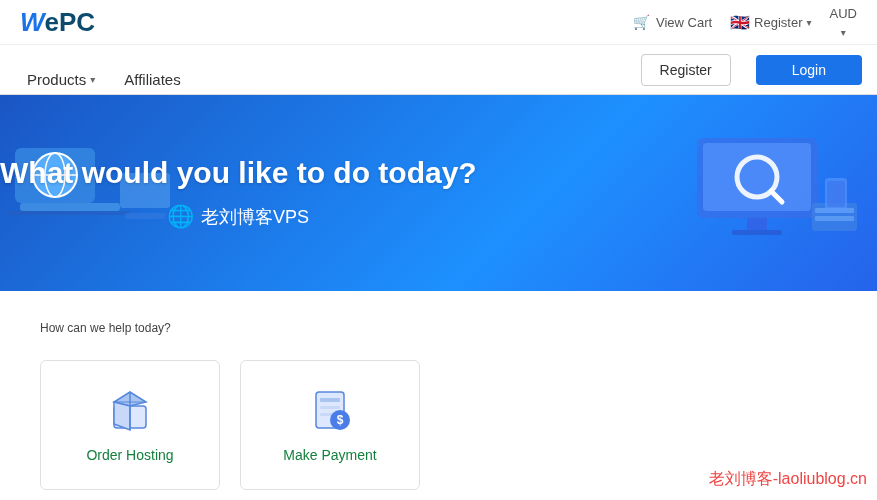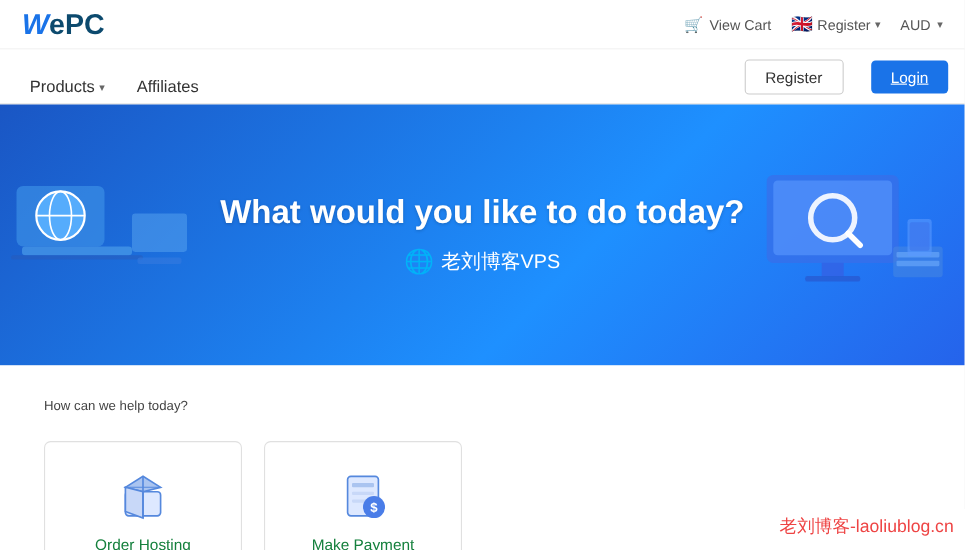--- a/index.html
+++ b/index.html
@@ -43,20 +43,21 @@
       align-items: center;
       gap: 4px;
       cursor: pointer;
     }
     .flag { font-size: 16px; }
     .currency-selector {
       display: flex;
       align-items: center;
       gap: 6px;
       cursor: pointer;
+      flex-direction: column;
     }
 
     
     .nav-bar {
       background: #fff;
       border-bottom: 1px solid #ddd;
       display: flex;
       align-items: center;
       justify-content: space-between;
       padding: 0 15px;
@@ -90,34 +91,33 @@
       color: #333;
       padding: 7px 18px;
       border-radius: 4px;
       font-size: 14px;
       cursor: pointer;
     }
     .btn-login {
       background: #1a73e8;
       color: #fff;
       border: none;
-      padding: 7px 18px;
+      padding: 7px 36px;
       border-radius: 4px;
       font-size: 14px;
       cursor: pointer;
-      text-decoration: underline;
     }
 
     
     .hero {
       background: linear-gradient(135deg, #1a56c4 0%, #1e90ff 60%, #2563eb 100%);
-      height: 237px;
-      display: flex;
-      align-items: center;
-      justify-content: center;
+      height: 196px;
+      display: flex;
+      align-items: center;
+      justify-content: flex-start;
       position: relative;
       overflow: hidden;
     }
     .hero-content {
       text-align: center;
       z-index: 2;
     }
     .hero h1 {
       color: #fff;
       font-size: 30px;

